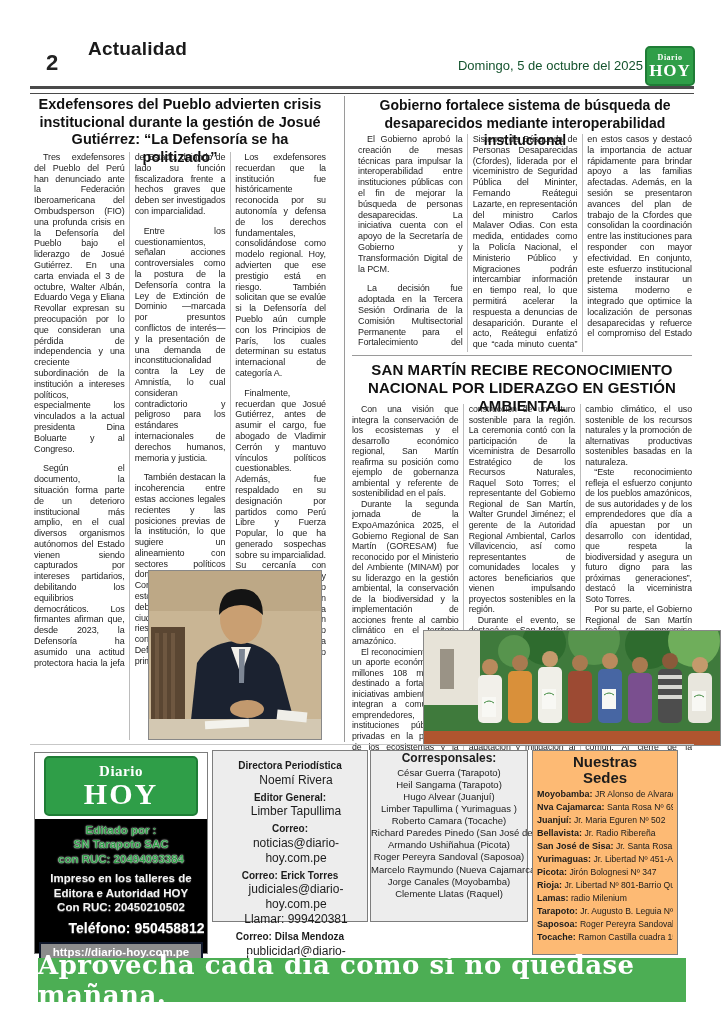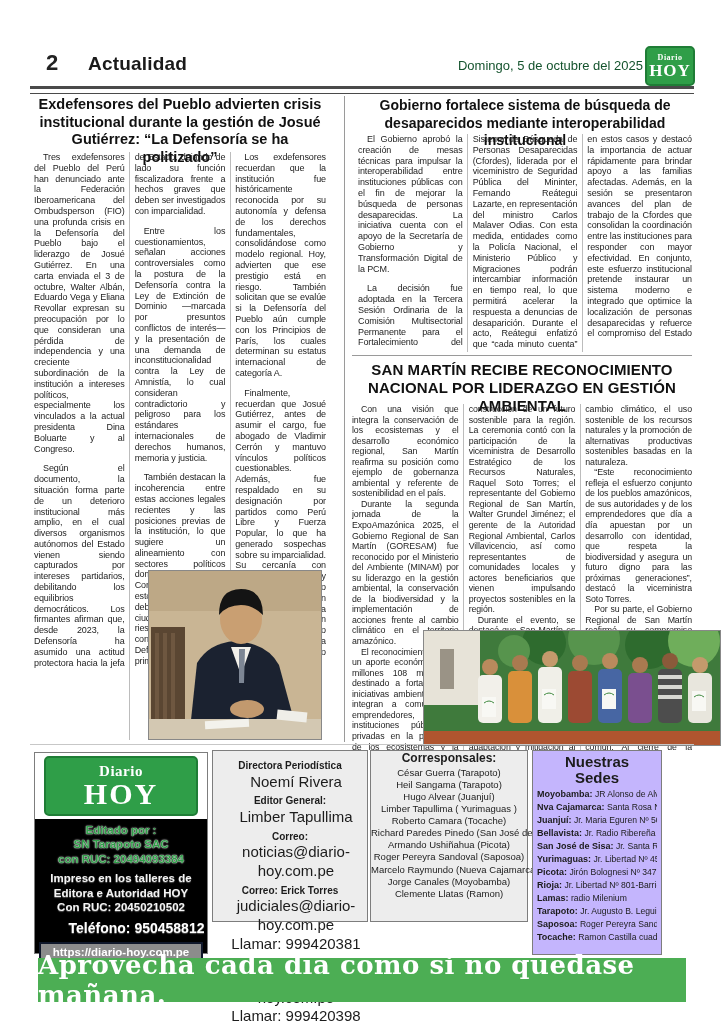--- a/index.html
+++ b/index.html
@@ -4,21 +4,21 @@
 <title>Diario HOY — Actualidad</title>
 <style>
   html,body{margin:0;padding:0;background:#e9e9e9;}
   #page{
     position:relative;width:723px;height:1024px;background:#ffffff;
     font-family:"Liberation Sans",sans-serif;color:#1c1c1c;overflow:hidden;
     margin:0 auto;
   }
   
   .pg-num{position:absolute;left:46px;top:50px;font-size:22px;font-weight:bold;color:#222;}
-  .section-title{position:absolute;left:88px;top:53px;font-size:19px;font-weight:bold;color:#1a1a1a;letter-spacing:.2px;}
+  .section-title{position:absolute;left:88px;top:38px;font-size:19px;font-weight:bold;color:#1a1a1a;letter-spacing:.2px;}
   .date{position:absolute;right:80px;top:58px;font-size:13px;color:#14532d;}
   .hoy-logo{
     background:#2f9e48;border-radius:5px;color:#fff;text-align:center;
     font-family:"Liberation Serif",serif;font-weight:bold;line-height:1;
     display:flex;flex-direction:column;justify-content:center;align-items:center;
     border:2px solid #1f7d36;
   }
   .hoy-logo .diario{font-size:8px;letter-spacing:.5px;}
   .hoy-logo .hoy{font-size:17px;letter-spacing:1px;}
   #logo-header{position:absolute;right:28px;top:46px;width:46px;height:36px;}
@@ -58,27 +58,27 @@
   #logo-footer .diario{font-size:15px;}
   #logo-footer .hoy{font-size:30px;letter-spacing:2px;}
   #publisher-box .gray{background:#000000;height:134px;text-align:center;padding-top:4px;box-sizing:border-box;}
   .pub-green{color:#2f9e48;font-weight:bold;font-size:11.5px;line-height:1.25;text-shadow:0 0 2px #fff,0 0 1px #fff;}
   .pub-white{color:#f4f4f4;font-weight:bold;font-size:11.5px;line-height:1.25;text-shadow:0 1px 1px #555;margin-top:5px;}
   .pub-phone{color:#fff;font-weight:bold;font-size:14px;margin-top:6px;text-shadow:0 1px 1px #555;padding-left:31px;}
   .pub-url{background:#8c8c8c;border:2px solid #0f172a;color:#fff;font-weight:bold;font-size:11.5px;margin:6px 4px 0 4px;padding:2px 0;}
 
   #staff-box{left:212px;top:750px;width:156px;height:172px;background:#ededed;text-align:center;font-size:9.5px;line-height:1.25;padding-top:5px;}
   .staff-role{font-weight:bold;font-size:10px;margin-top:4px;}
-  .staff-val{font-size:15px;padding-left:12px;}
+  .staff-val{font-size:12px;padding-left:12px;}
 
   #corr-box{left:370px;top:750px;width:158px;height:172px;background:#ededed;text-align:center;padding-top:0;}
   .corr-title{font-weight:bold;font-size:12px;margin-bottom:2px;}
   .corr-item{font-size:9.5px;line-height:1.27;white-space:nowrap;}
 
-  #sedes-box{left:532px;top:750px;width:130px;height:205px;background:#c4b5fd;padding:3px 4px;}
+  #sedes-box{left:532px;top:750px;width:146px;height:205px;background:#fdba74;padding:3px 4px;}
   .sedes-title{font-weight:bold;font-size:15px;text-align:center;line-height:1.05;margin-bottom:2px;}
   .sede{font-size:8.6px;line-height:1.45;white-space:nowrap;overflow:hidden;}
   .sede b{font-size:9px;}
 
   #disclaimer{left:212px;top:922px;width:316px;height:33px;background:#2e2e2e;color:#f0f0f0;
     font-size:8.3px;line-height:1.3;text-align:center;display:flex;align-items:center;padding:0 4px;}
 
   #banner{position:absolute;left:38px;top:958px;width:648px;height:44px;background:#4cae54;
     display:flex;align-items:center;justify-content:center;}
   #banner span{font-family:"DejaVu Serif",serif;font-weight:bold;color:#fff;font-size:26px;letter-spacing:.5px;}
@@ -231,21 +231,21 @@
     <div class="corr-item">César Guerra (Tarapoto)</div>
     <div class="corr-item">Heil Sangama (Tarapoto)</div>
     <div class="corr-item">Hugo Alvear (Juanjuí)</div>
     <div class="corr-item">Limber Tapullima ( Yurimaguas )</div>
     <div class="corr-item">Roberto  Camara (Tocache)</div>
     <div class="corr-item">Richard Paredes Pinedo (San José de Sisa)</div>
     <div class="corr-item">Armando Ushiñahua (Picota)</div>
     <div class="corr-item">Roger Pereyra Sandoval (Saposoa)</div>
     <div class="corr-item">Marcelo Raymundo (Nueva Cajamarca)</div>
     <div class="corr-item">Jorge Canales (Moyobamba)</div>
-    <div class="corr-item">Clemente Llatas (Ramon)</div>
+    <div class="corr-item">Clemente Llatas (Raquel)</div>
   </div>
 
   <div class="fbox" id="sedes-box">
     <div class="sedes-title">
       <span>Nuestras</span><br>
       <span>Sedes</span>
     </div>
     <div class="sede"><b>Moyobamba:</b> <span>JR Alonso de Alvarado Nº676</span></div>
     <div class="sede"><b>Nva Cajamarca:</b> <span>Santa Rosa Nº 696</span></div>
     <div class="sede"><b>Juanjuí:</b> <span>Jr. Maria Eguren Nº 502</span></div>

